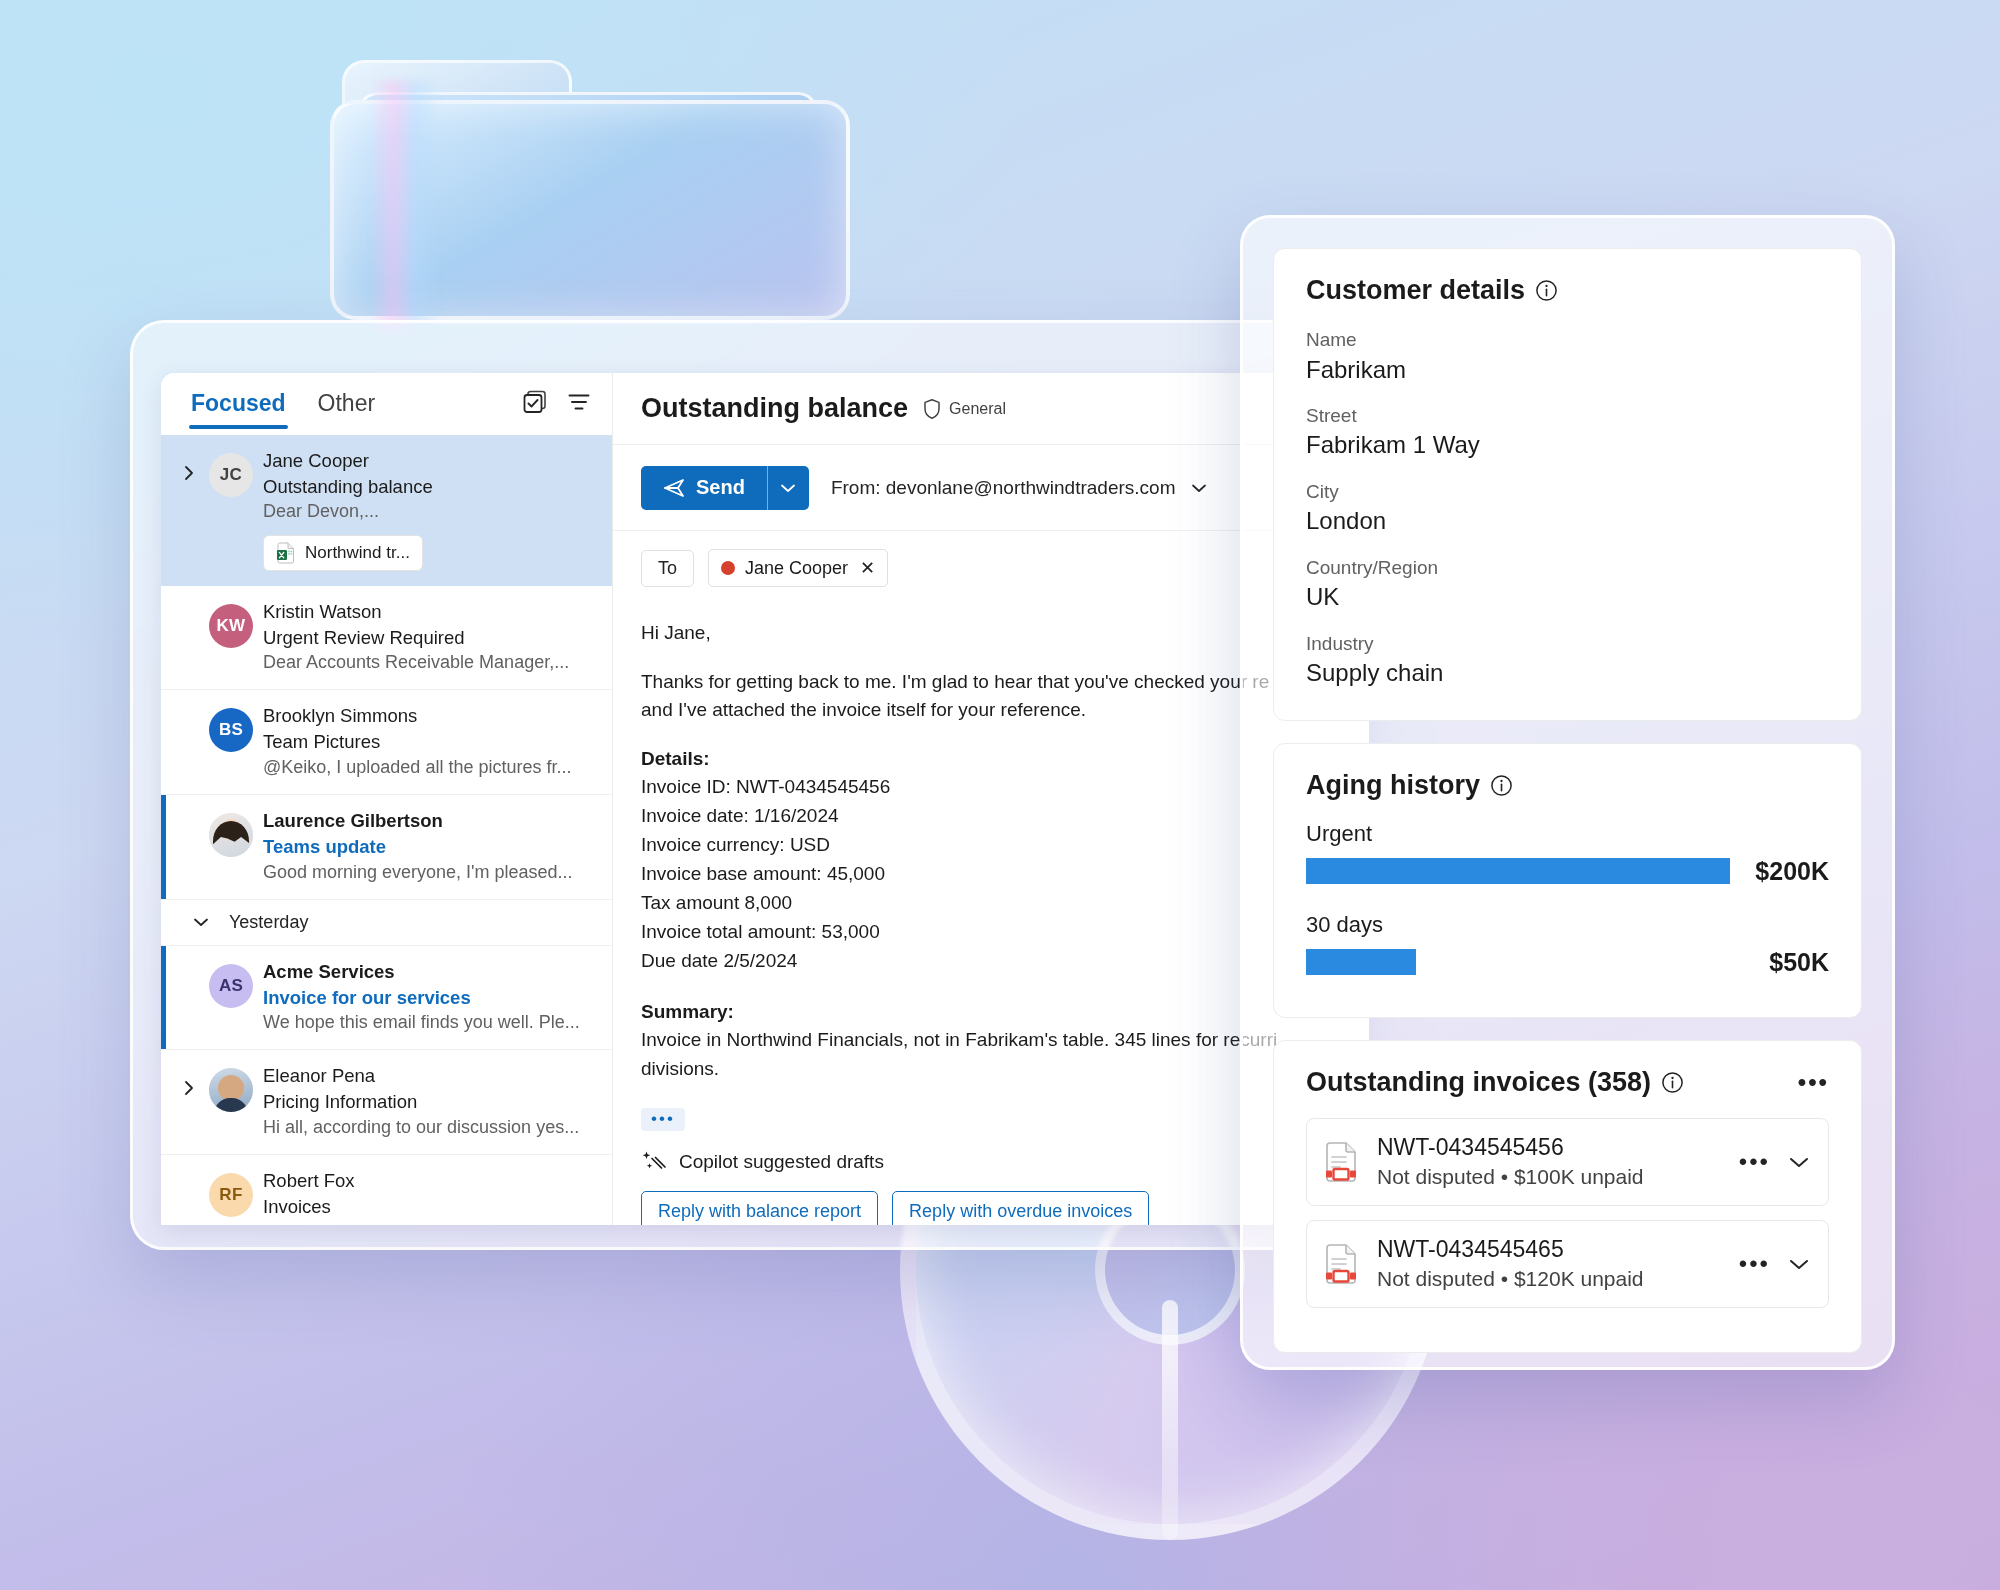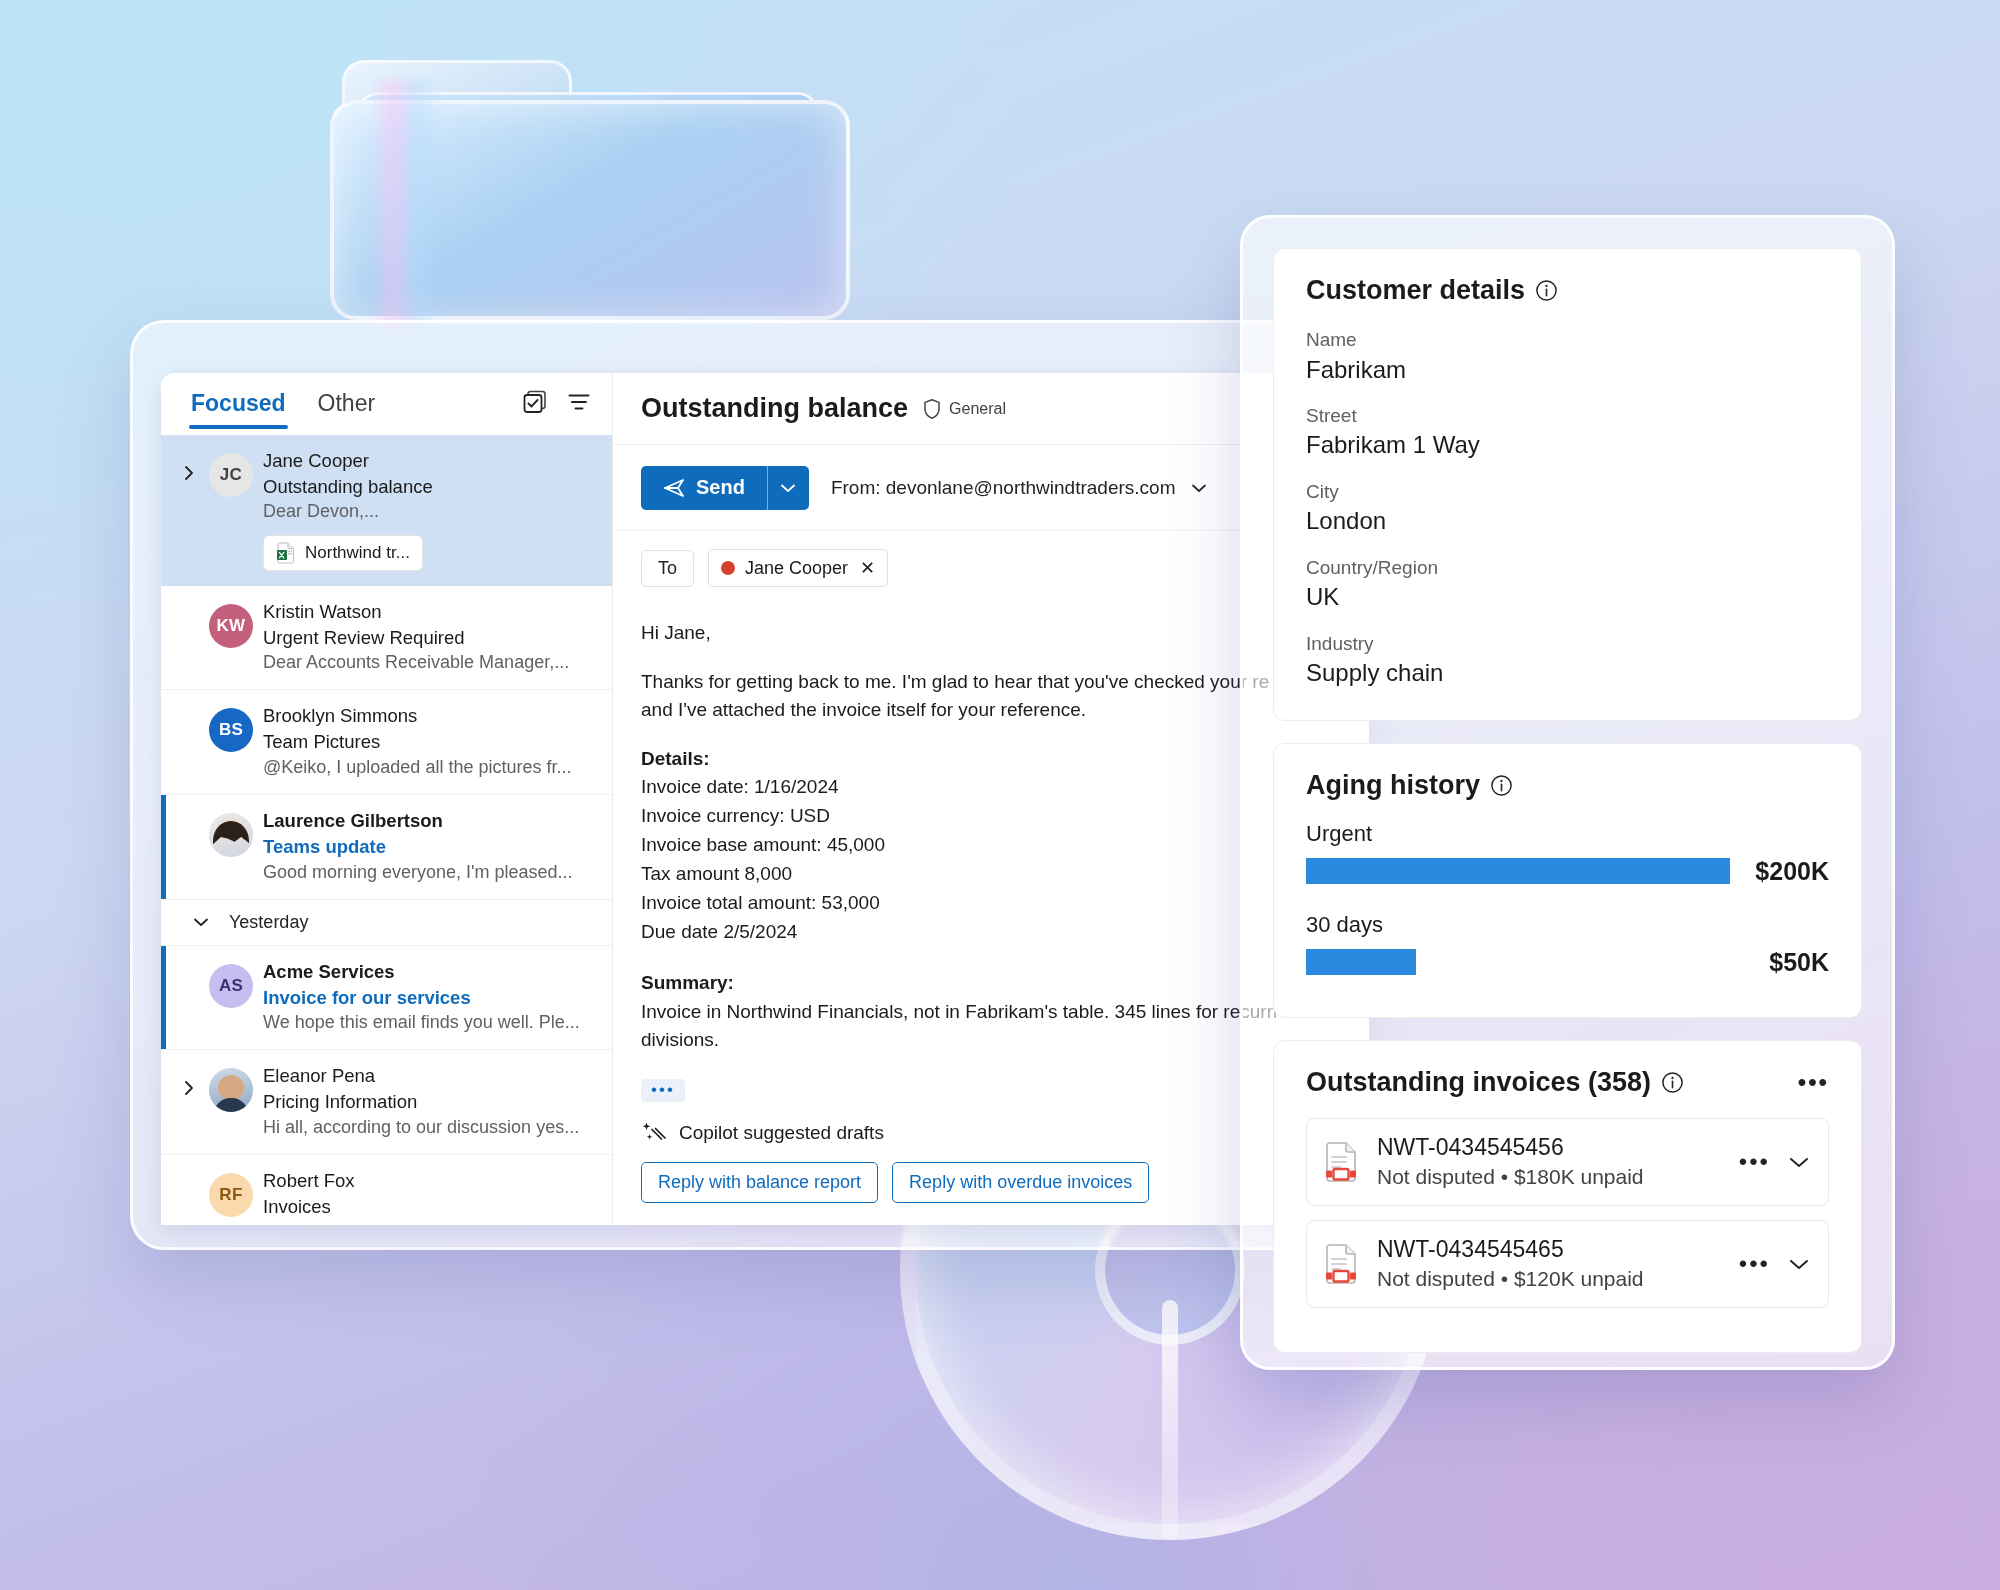--- a/index.html
+++ b/index.html
@@ -492,20 +492,21 @@
           <span>Jane Cooper</span>
           <span class="pill-x">✕</span>
         </span>
       </div>
 
       <div id="body-area">
         <div class="body-p">Hi Jane,</div>
         <div class="body-p">Thanks for getting back to me. I'm glad to hear that you've checked your re invoice, and I've attached the invoice itself for your reference.</div>
 
         <div class="body-line body-strong">Details:</div>
+        <div class="body-line">Invoice ID: NWT-0434545456</div>
         <div class="body-line">Invoice date: 1/16/2024</div>
         <div class="body-line">Invoice currency: USD</div>
         <div class="body-line">Invoice base amount: 45,000</div>
         <div class="body-line">Tax amount 8,000</div>
         <div class="body-line">Invoice total amount: 53,000</div>
         <div class="body-line" style="margin-bottom:22px;">Due date 2/5/2024</div>
 
         <div class="body-line body-strong">Summary:</div>
         <div class="body-line">Invoice in Northwind Financials, not in Fabrikam's table. 345 lines for recurri divisions.</div>
 
@@ -610,21 +611,21 @@
           <path d="M23 2H7a3 3 0 0 0-3 3v32a3 3 0 0 0 3 3h22a3 3 0 0 0 3-3V11L23 2z" fill="#fff" stroke="#b5b5b5" stroke-width="1.6"></path>
           <path d="M23 2v7a2 2 0 0 0 2 2h7" fill="#f3f3f3" stroke="#b5b5b5" stroke-width="1.6"></path>
           <path d="M9 16h14M9 21h14M9 26h8" stroke="#c4c4c4" stroke-width="1.7" stroke-linecap="round"></path>
           <rect x="3" y="29.5" width="6" height="7" rx="1.2" fill="#e8483a"></rect>
           <rect x="27" y="29.5" width="6" height="7" rx="1.2" fill="#e8483a"></rect>
           <rect x="10.5" y="28" width="15" height="10.5" rx="1.6" fill="#fff" stroke="#e8483a" stroke-width="2.4"></rect>
         </svg>
       </span>
       <span class="inv-text">
         <span class="inv-id" style="display:block;">NWT-0434545456</span>
-        <span class="inv-sub" style="display:block;">Not disputed • $180K unpaid</span>
+        <span class="inv-sub" style="display:block;">Not disputed • $100K unpaid</span>
       </span>
       <span class="inv-actions">
         <span class="dots">•••</span>
         <span class="ico">
           <svg width="26" height="16" viewBox="0 0 26 16" fill="none">
               <path d="M5 5l8 7 8-7" stroke="#242424" stroke-width="2" stroke-linecap="round" stroke-linejoin="round"></path>
             </svg>
         </span>
       </span>
     </div>

